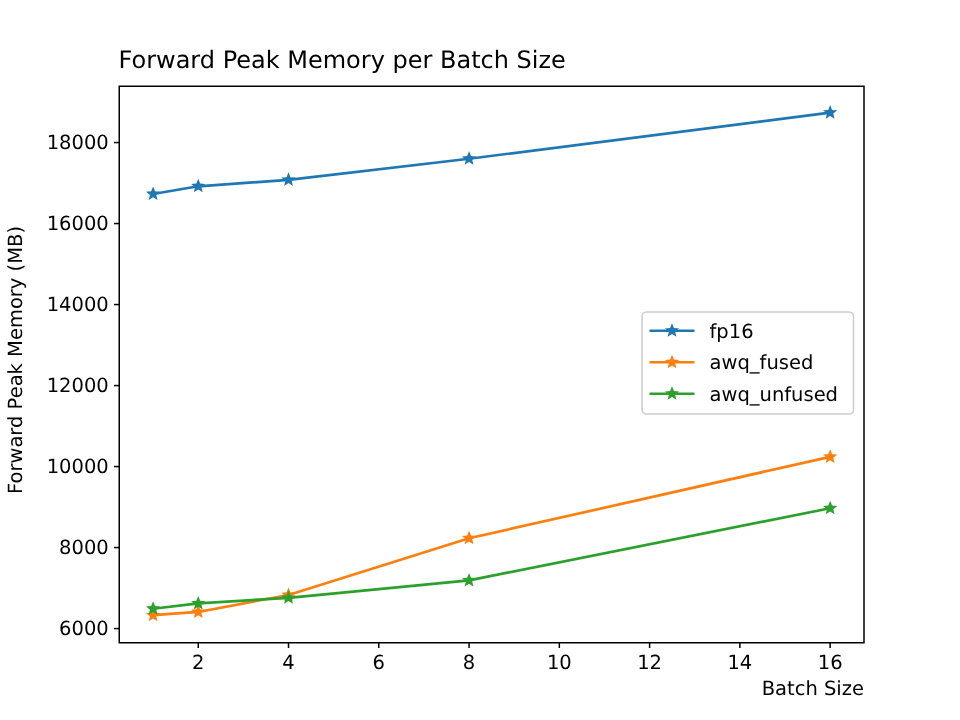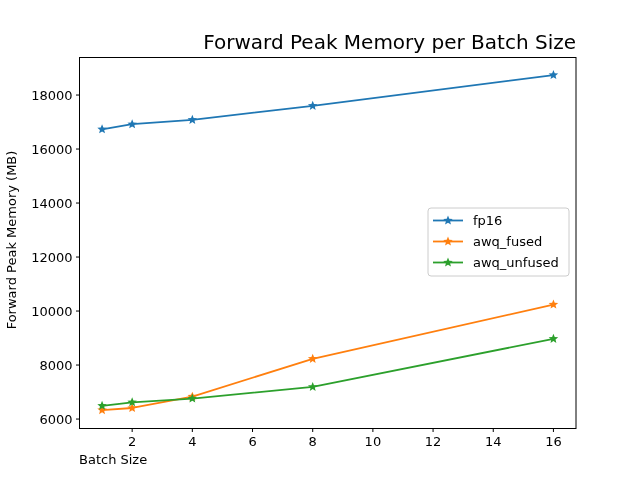--- a/index.html
+++ b/index.html
@@ -8,29 +8,29 @@
     width: 640px;
     height: 480px;
     background: #ffffff;
     font-family: "DejaVu Sans", sans-serif;
     overflow: hidden;
   }
   #plot { position: absolute; left: 0; top: 0; }
   .title {
     position: absolute;
     left: 79px; top: 30px; width: 497px;
-    text-align: right;
-    font-size: 20px;
+    text-align: left;
+    font-size: 16px;
     color: #000000;
     white-space: nowrap;
   }
   .xlabel {
     position: absolute;
     left: 79px; top: 452px; width: 497px;
-    text-align: left;
+    text-align: right;
     font-size: 13px;
     color: #000000;
     white-space: nowrap;
   }
   .ylabel {
     position: absolute;
     left: 11px; top: 240px;
     transform: translate(-50%, -50%) rotate(-90deg);
     font-size: 13px;
     color: #000000;

